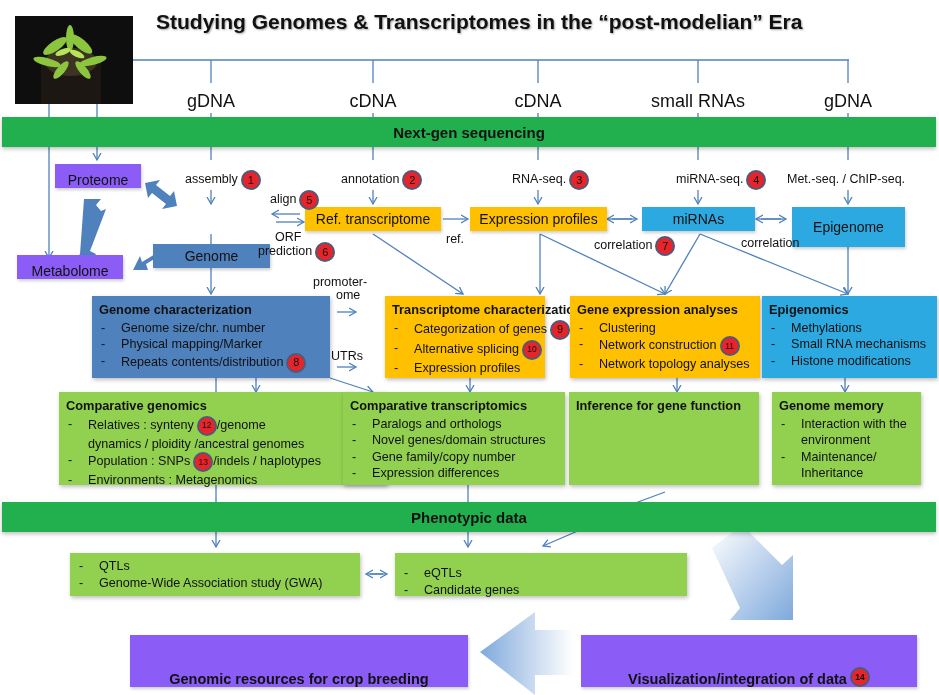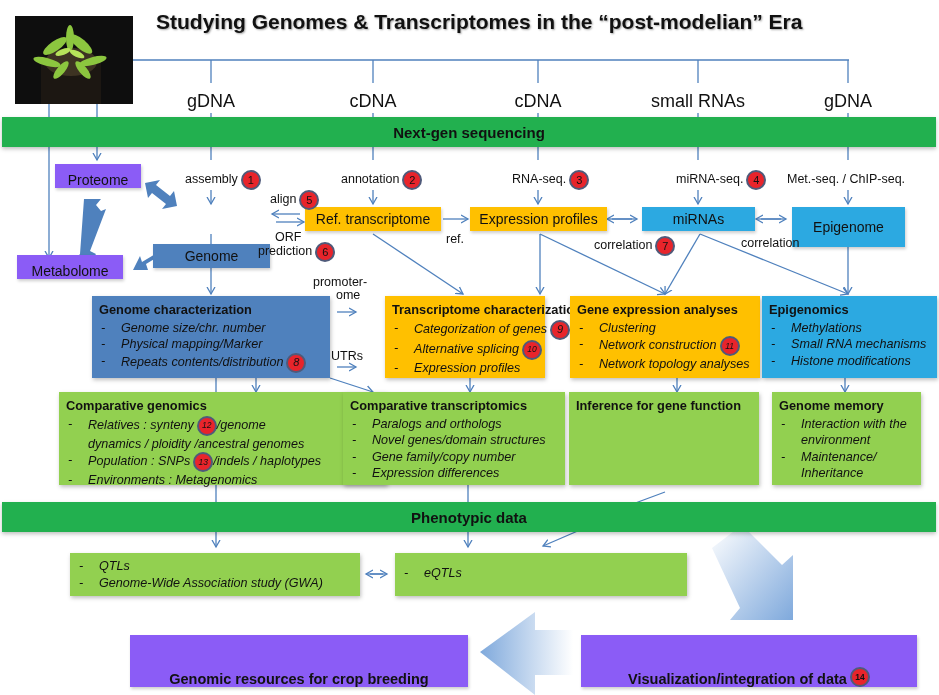--- a/index.html
+++ b/index.html
@@ -18,21 +18,21 @@
   .box { display:flex; align-items:center; justify-content:center; font-size:14px;
          box-shadow:1px 2px 3px rgba(0,0,0,0.2); white-space:nowrap; }
   .olive { background:#8b5cf6;align-items:flex-end; }
   .blue { background:#4f81bd; }
   .yellow { background:#ffc000; }
   .cyan { background:#2ca9e1; }
   .green { background:#92d050; }
   .panel { box-shadow:1px 2px 4px rgba(0,0,0,0.25); padding:6px 6px 4px 7px;
            box-sizing:border-box; font-size:12.6px; line-height:16.5px; }
   .panel .ph { font-weight:bold; font-size:12.8px; margin-bottom:1px; white-space:nowrap; }
-  .panel ul { list-style:none; margin:0; padding:0;font-style:italic; }
+  .panel ul { list-style:none; margin:0; padding:0; }
   .panel li { position:relative; padding-left:22px; white-space:nowrap; }
   .panel li::before { content:"-"; position:absolute; left:2px; }
   .panel li.cont { padding-left:22px; }
   .panel li.cont::before { content:""; }
   .badge { display:inline-flex; align-items:center; justify-content:center;
            width:16px; height:16px; border-radius:50%; background:#e8242b;
            border:2px solid #4f5a7a; color:#111; font-size:11px; vertical-align:middle;
            margin-left:3px; box-sizing:content-box; line-height:1; }
   .badge.sm { font-size:8.5px; }
   svg#lines { position:absolute; left:0; top:0; }
@@ -304,20 +304,21 @@
 
 <div class="abs panel green" style="left:70px;top:553px;width:290px;height:43px;padding-top:5px;">
   <ul>
     <li><span>QTLs</span></li>
     <li><span>Genome-Wide Association study (GWA)</span></li>
   </ul>
 </div>
 <div class="abs panel green" style="left:395px;top:553px;width:292px;height:43px;padding-top:12px;">
   <ul>
     <li><span>eQTLs</span></li>
+    <li><span>Candidate genes</span></li>
   </ul>
 </div>
 
 <div class="abs box olive big" style="left:130px;top:635px;width:338px;height:52px;">
   <span>Genomic resources for crop  breeding</span>
 </div>
 <div class="abs box olive big" style="left:581px;top:635px;width:336px;height:52px;">
   <span>Visualization/integration of data</span>
     <span class="badge sm">14</span>
 </div>

